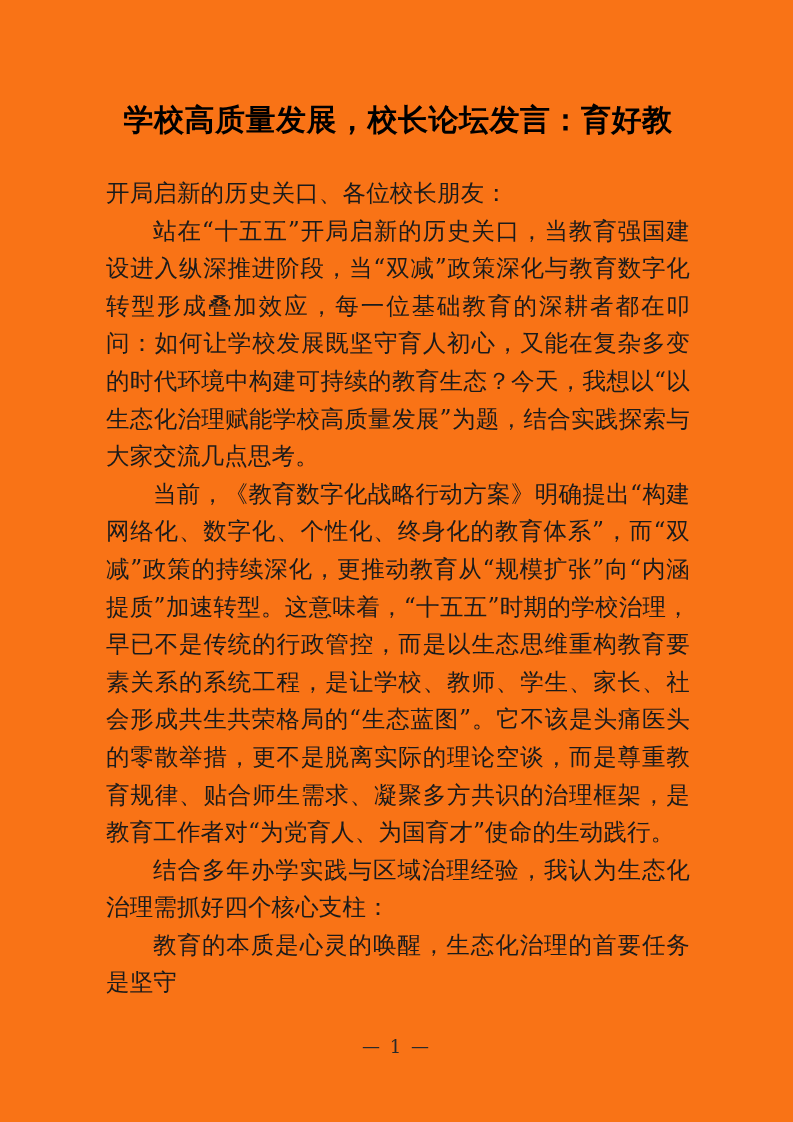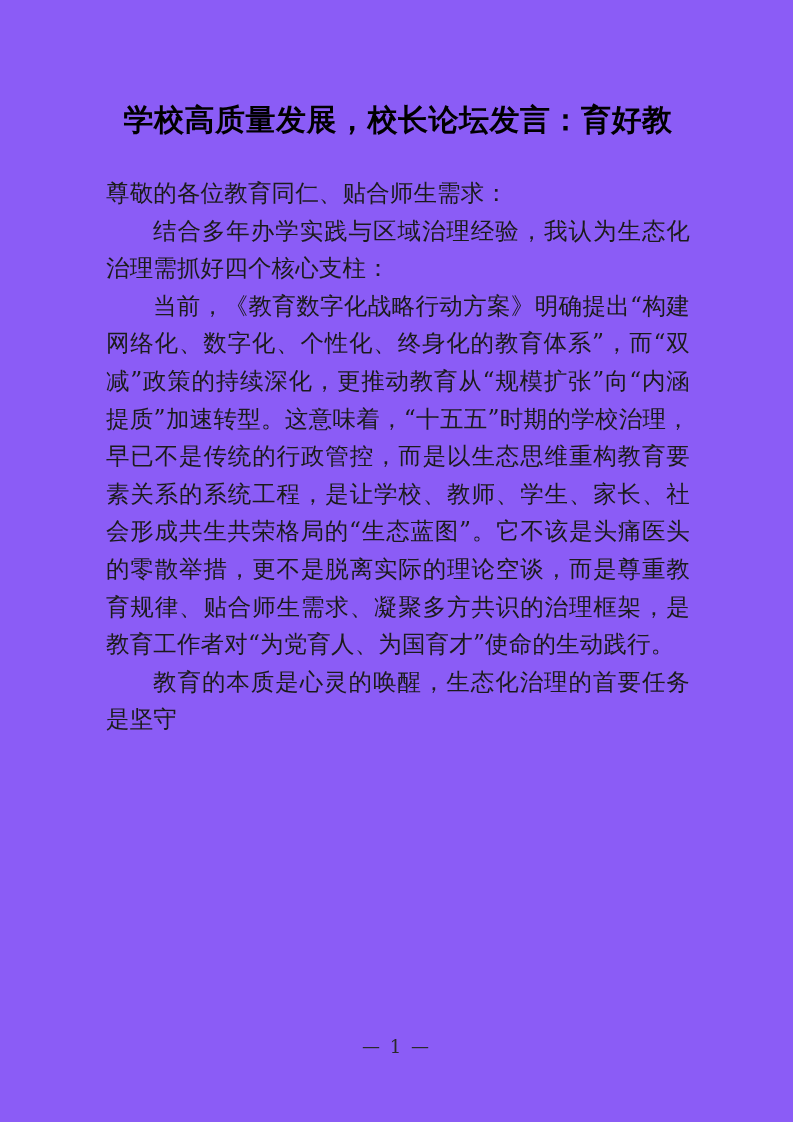--- a/index.html
+++ b/index.html
@@ -4,21 +4,21 @@
 <style>
   html, body {
     margin: 0;
     padding: 0;
     background: #ffffff;
   }
   .page {
     position: relative;
     width: 793px;
     height: 1122px;
-    background: #8b5cf6;
+    background: #f97316;
     overflow: hidden;
     box-sizing: border-box;
   }
   .content {
     position: absolute;
     left: 106px;
     top: 96px;
     width: 584px;
   }
   .doc-title {
@@ -81,27 +81,28 @@
 <div class="page">
 
   <div class="content">
 
     <div class="doc-title">
       <div>学校高质量发展，校长论坛发言：育好教</div>
     </div>
 
     <div class="body-block">
 
-      <p class="para noindent">尊敬的各位教育同仁、贴合师生需求：</p>
+      <p class="para noindent">开局启新的历史关口、各位校长朋友：</p>
 
 
+      <p class="para indent">站在“十五五”开局启新的历史关口，当教育强国建设进入纵深推进阶段，当“双减”政策深化与教育数字化转型形成叠加效应，每一位基础教育的深耕者都在叩问：如何让学校发展既坚守育人初心，又能在复杂多变的时代环境中构建可持续的教育生态？今天，我想以“以生态化治理赋能学校高质量发展”为题，结合实践探索与大家交流几点思考。</p>
+
+      <p class="para indent">当前，《教育数字化战略行动方案》明确提出“构建网络化、数字化、个性化、终身化的教育体系”，而“双减”政策的持续深化，更推动教育从“规模扩张”向“内涵提质”加速转型。这意味着，“十五五”时期的学校治理，早已不是传统的行政管控，而是以生态思维重构教育要素关系的系统工程，是让学校、教师、学生、家长、社会形成共生共荣格局的“生态蓝图”。它不该是头痛医头的零散举措，更不是脱离实际的理论空谈，而是尊重教育规律、贴合师生需求、凝聚多方共识的治理框架，是教育工作者对“为党育人、为国育才”使命的生动践行。</p>
 
       <p class="para indent">结合多年办学实践与区域治理经验，我认为生态化治理需抓好四个核心支柱：</p>
-
-      <p class="para indent">当前，《教育数字化战略行动方案》明确提出“构建网络化、数字化、个性化、终身化的教育体系”，而“双减”政策的持续深化，更推动教育从“规模扩张”向“内涵提质”加速转型。这意味着，“十五五”时期的学校治理，早已不是传统的行政管控，而是以生态思维重构教育要素关系的系统工程，是让学校、教师、学生、家长、社会形成共生共荣格局的“生态蓝图”。它不该是头痛医头的零散举措，更不是脱离实际的理论空谈，而是尊重教育规律、贴合师生需求、凝聚多方共识的治理框架，是教育工作者对“为党育人、为国育才”使命的生动践行。</p>
 
 
       <p class="para indent">教育的本质是心灵的唤醒，生态化治理的首要任务是坚守</p>
 
     </div>
   </div>
 
   <div class="page-footer">— 1 —</div>
 
 </div>

